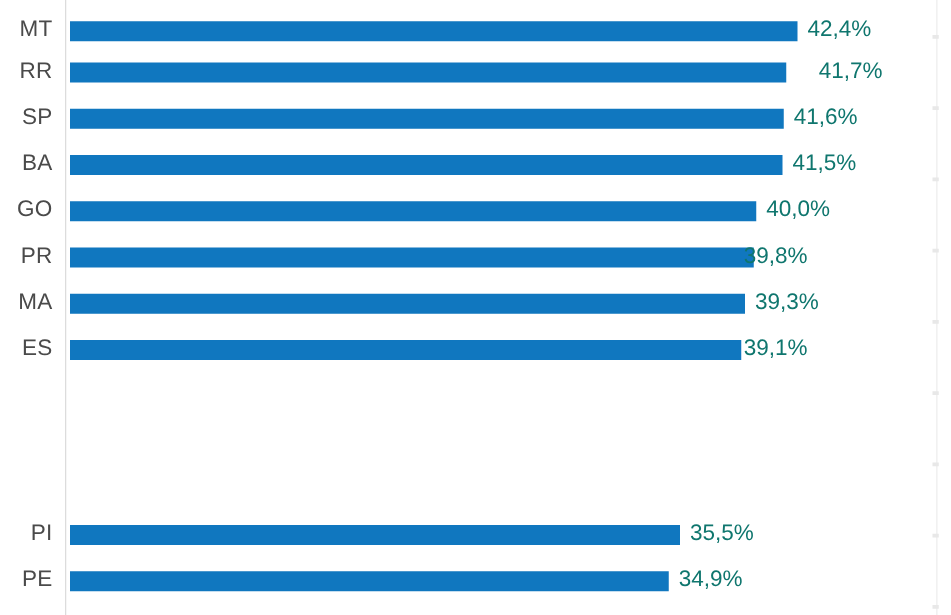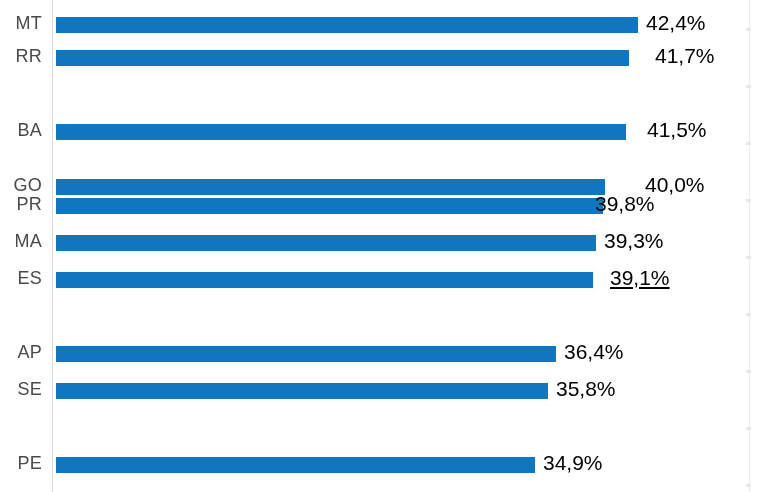--- a/index.html
+++ b/index.html
@@ -85,22 +85,22 @@
   .bar {
     position: absolute;
     left: 56px;
     top: 13px;
     height: 16px;
     background: #1077bf;
   }
   .value-label {
     position: absolute;
     top: 9px;
-    font-size: 21px;
-    color: #000000;
+    font-size: 18px;
+    color: #0f766e;
     line-height: 20px;
     white-space: nowrap;
   }
 </style>
 </head>
 <body>
 
 <div id="chart-root">
   <div class="plot-area">
     <div class="axis-line"></div>
@@ -108,54 +108,54 @@
         <div class="row" style="top: 4px; padding-left: 36px;">
           <div class="cat-label">MT</div>
           <div class="bar" style="width: 582px; background: rgb(16, 119, 191);"></div>
           <div class="value-label" style="left: 646px;">42,4%</div>
         </div>
         <div class="row" style="top: 37px;">
           <div class="cat-label">RR</div>
           <div class="bar" style="width: 573px; background: rgb(16, 119, 191);"></div>
           <div class="value-label" style="left: 637px; margin-left: 18px;">41,7%</div>
         </div>
+        <div class="row" style="top: 74px;">
+          <div class="cat-label">SP</div>
+          <div class="bar" style="width: 571px; background: rgb(16, 119, 191);"></div>
+          <div class="value-label" style="left: 635px;">41,6%</div>
+        </div>
         <div class="row" style="top: 111px;">
           <div class="cat-label">BA</div>
           <div class="bar" style="width: 570px; background: rgb(16, 119, 191);"></div>
-          <div class="value-label" style="left: 647px; text-align: right;">41,5%</div>
+          <div class="value-label" style="left: 634px; text-align: right;">41,5%</div>
         </div>
-        <div class="row" style="top: 166px;">
+        <div class="row" style="top: 148px;">
           <div class="cat-label">GO</div>
           <div class="bar" style="width: 549px; background: rgb(16, 119, 191);"></div>
-          <div class="value-label" style="left: 613px; margin-left: 32px;">40,0%</div>
+          <div class="value-label" style="left: 613px;">40,0%</div>
         </div>
         <div class="row" style="top: 185px;">
           <div class="cat-label">PR</div>
           <div class="bar" style="width: 547px; background: rgb(16, 119, 191);"></div>
           <div class="value-label" style="left: 595px;">39,8%</div>
         </div>
         <div class="row" style="top: 222px;">
           <div class="cat-label">MA</div>
           <div class="bar" style="width: 540px; background: rgb(16, 119, 191);"></div>
           <div class="value-label" style="left: 604px; text-align: center;">39,3%</div>
         </div>
         <div class="row" style="top: 259px;">
           <div class="cat-label">ES</div>
           <div class="bar" style="width: 537px; background: rgb(16, 119, 191);"></div>
-          <div class="value-label" style="left: 610px; text-decoration: underline;">39,1%</div>
+          <div class="value-label" style="left: 595px;">39,1%</div>
         </div>
-        <div class="row" style="top: 333px;">
-          <div class="cat-label">AP</div>
-          <div class="bar" style="width: 500px; background: rgb(16, 119, 191);"></div>
-          <div class="value-label" style="left: 564px;">36,4%</div>
-        </div>
-        <div class="row" style="top: 370px;">
-          <div class="cat-label">SE</div>
-          <div class="bar" style="width: 492px; background: rgb(16, 119, 191);"></div>
-          <div class="value-label" style="left: 556px;">35,8%</div>
+        <div class="row" style="top: 407px;">
+          <div class="cat-label">PI</div>
+          <div class="bar" style="width: 488px; background: rgb(16, 119, 191);"></div>
+          <div class="value-label" style="left: 552px;">35,5%</div>
         </div>
         <div class="row" style="top: 444px;">
           <div class="cat-label">PE</div>
           <div class="bar" style="width: 479px; background: rgb(16, 119, 191);"></div>
           <div class="value-label" style="left: 543px;">34,9%</div>
         </div>
         <div class="row" style="top: 481px;"></div>
       </div>
     <div class="right-rule"></div>
     <div class="right-rule-ticks">

